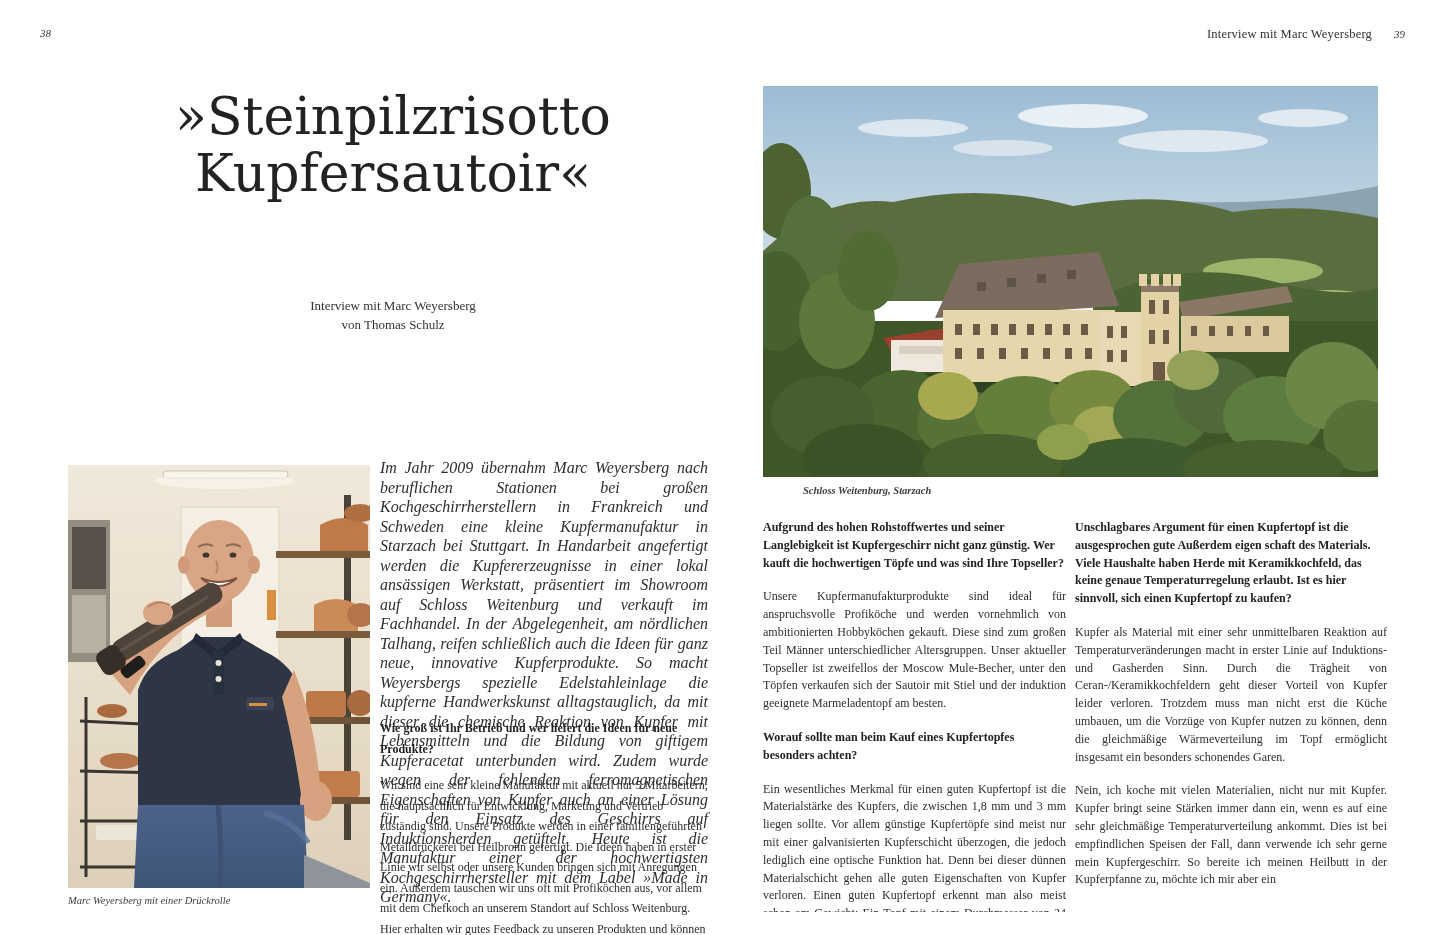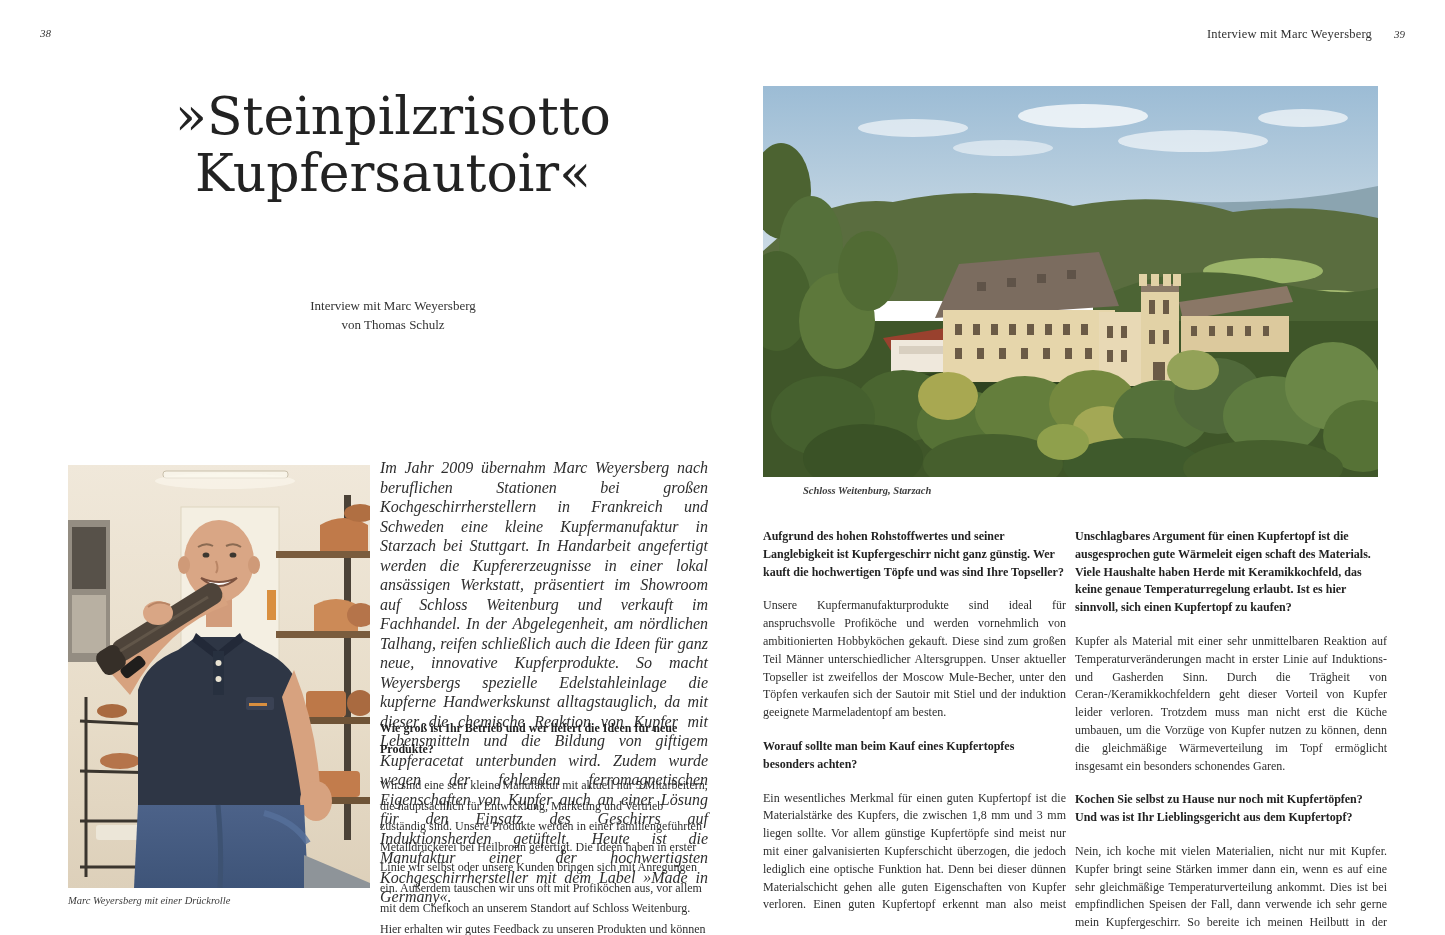--- a/index.html
+++ b/index.html
@@ -20,21 +20,21 @@
   .caption{font-size:10.5px;font-style:italic;color:#3d3d3d;}
   
   .introcol{left:380px;top:458px;width:328px;font-style:italic;
             font-size:16px;line-height:19.5px;text-align:justify;color:#2e2e2e;}
   .leftqa{left:380px;top:718px;width:328px;font-size:12px;line-height:20.5px;}
   .leftqa .q{margin:0 0 16px 0;}
   
   .col{font-size:12px;line-height:17.8px;text-align:justify;}
   .colL{left:763px;top:512px;width:303px;height:400px;overflow:hidden;}
   .colR{left:1075px;top:512px;width:312px;height:423px;overflow:hidden;}
-  .q{font-weight:bold;color:#222;text-align:left;margin:16px 0 14px 0;}
+  .q{font-weight:bold;color:#222;text-align:left;margin:7px 0 14px 0;}
   .a{margin:16px 0 16px 0;color:#2e2e2e;}
   p{margin:0;}
 </style>
 </head>
 <body>
 
 <div class="abs folio" style="left:40px;top:27px;">38</div>
 
 <div class="abs" style="right:40px;top:27px;display:flex;gap:22px;align-items:baseline;">
   <span class="runhead">Interview mit Marc Weyersberg</span>
@@ -269,17 +269,16 @@
 <div class="abs caption" style="left:803px;top:485px;width:400px;font-weight:bold;">Schloss Weitenburg, Starzach</div>
 
 <div class="abs col colL">
   <p class="q">Aufgrund des hohen Rohstoffwertes und seiner Langlebigkeit ist Kupfergeschirr nicht ganz günstig. Wer kauft die hochwertigen Töpfe und was sind Ihre Topseller?</p>
   <p class="a">Unsere Kupfermanufakturprodukte sind ideal für anspruchsvolle Profiköche und werden vornehmlich von ambitionierten Hobbyköchen gekauft. Diese sind zum großen Teil Männer unterschiedlicher Altersgruppen. Unser aktueller Topseller ist zweifellos der Moscow Mule-Becher, unter den Töpfen verkaufen sich der Sautoir mit Stiel und der induktion geeignete Marmeladentopf am besten.</p>
   <p class="q">Worauf sollte man beim Kauf eines Kupfertopfes besonders achten?</p>
   <p class="a">Ein wesentliches Merkmal für einen guten Kupfertopf ist die Materialstärke des Kupfers, die zwischen 1,8 mm und 3 mm liegen sollte. Vor allem günstige Kupfertöpfe sind meist nur mit einer galvanisierten Kupferschicht überzogen, die jedoch lediglich eine optische Funktion hat. Denn bei dieser dünnen Materialschicht gehen alle guten Eigenschaften von Kupfer verloren. Einen guten Kupfertopf erkennt man also meist schon am Gewicht: Ein Topf mit einem Durchmesser von 24 cm wiegt etwa 3 kg.</p>
 </div>
 
 <div class="abs col colR">
-  <p class="q">Unschlagbares Argument für einen Kupfertopf ist die ausgesprochen gute Wärmeleit eigen schaft des Materials. Viele Haushalte haben Herde mit Keramikkochfeld, das keine genaue Temperaturregelung erlaubt. Ist es hier sinnvoll, sich einen Kupfertopf zu kaufen?</p>
+  <p class="q">Unschlagbares Argument für einen Kupfertopf ist die ausgesprochen gute Außerdem eigen schaft des Materials. Viele Haushalte haben Herde mit Keramikkochfeld, das keine genaue Temperaturregelung erlaubt. Ist es hier sinnvoll, sich einen Kupfertopf zu kaufen?</p>
   <p class="a">Kupfer als Material mit einer sehr unmittelbaren Reaktion auf Temperaturveränderungen macht in erster Linie auf Induktions- und Gasherden Sinn. Durch die Trägheit von Ceran-/Keramikkochfeldern geht dieser Vorteil von Kupfer leider verloren. Trotzdem muss man nicht erst die Küche umbauen, um die Vorzüge von Kupfer nutzen zu können, denn die gleichmäßige Wärmeverteilung im Topf ermöglicht insgesamt ein besonders schonendes Garen.</p>
-  <p class="q">Kochen Sie selbst zu Hause nur noch mit Kupfertöpfen? Und was ist Ihr Lieblingsgericht aus dem Kupfertopf?</p>
   <p class="a">Nein, ich koche mit vielen Materialien, nicht nur mit Kupfer. Kupfer bringt seine Stärken immer dann ein, wenn es auf eine sehr gleichmäßige Temperaturverteilung ankommt. Dies ist bei empfindlichen Speisen der Fall, dann verwende ich sehr gerne mein Kupfergeschirr. So bereite ich meinen Heilbutt in der Kupferpfanne zu, möchte ich mir aber ein</p>
 </div>
 
 </body></html>

